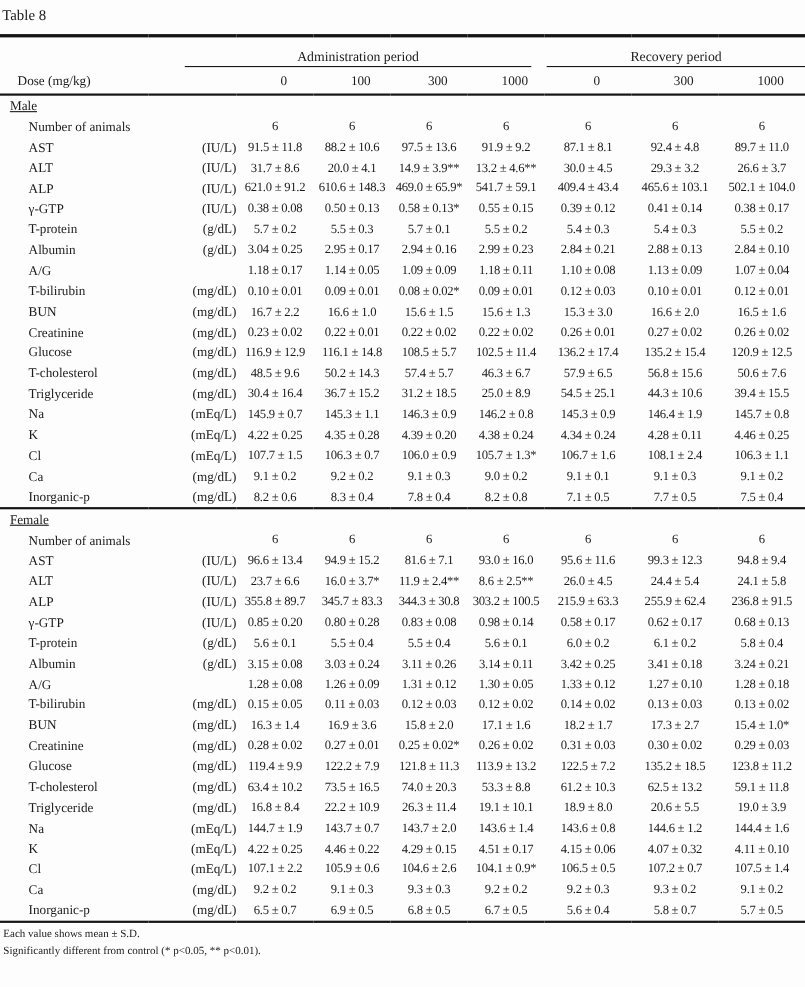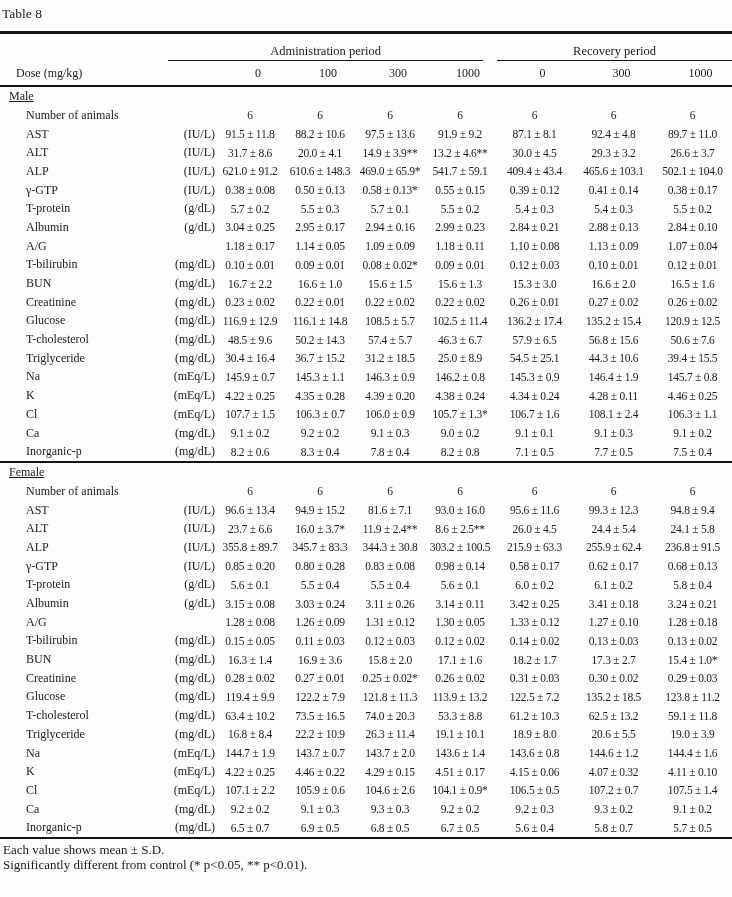--- a/index.html
+++ b/index.html
@@ -58,21 +58,21 @@
   td.p-name { font-size: 12px; padding-left: 26px; text-align: left; }
   td.p-unit { font-size: 12px; text-align: right; }
   td.val {
     font-size: 11.5px;
     letter-spacing: -0.25px;
     text-align: center;
   }
   .footnotes {
     margin-top: 3px;
     padding-left: 3px;
-    font-size: 13px;
+    font-size: 10px;
     line-height: 15px;
   }
 </style>
 </head>
 <body>
 
 <div class="title">
   <span class="title-label">Table 8</span>
 </div>
 

